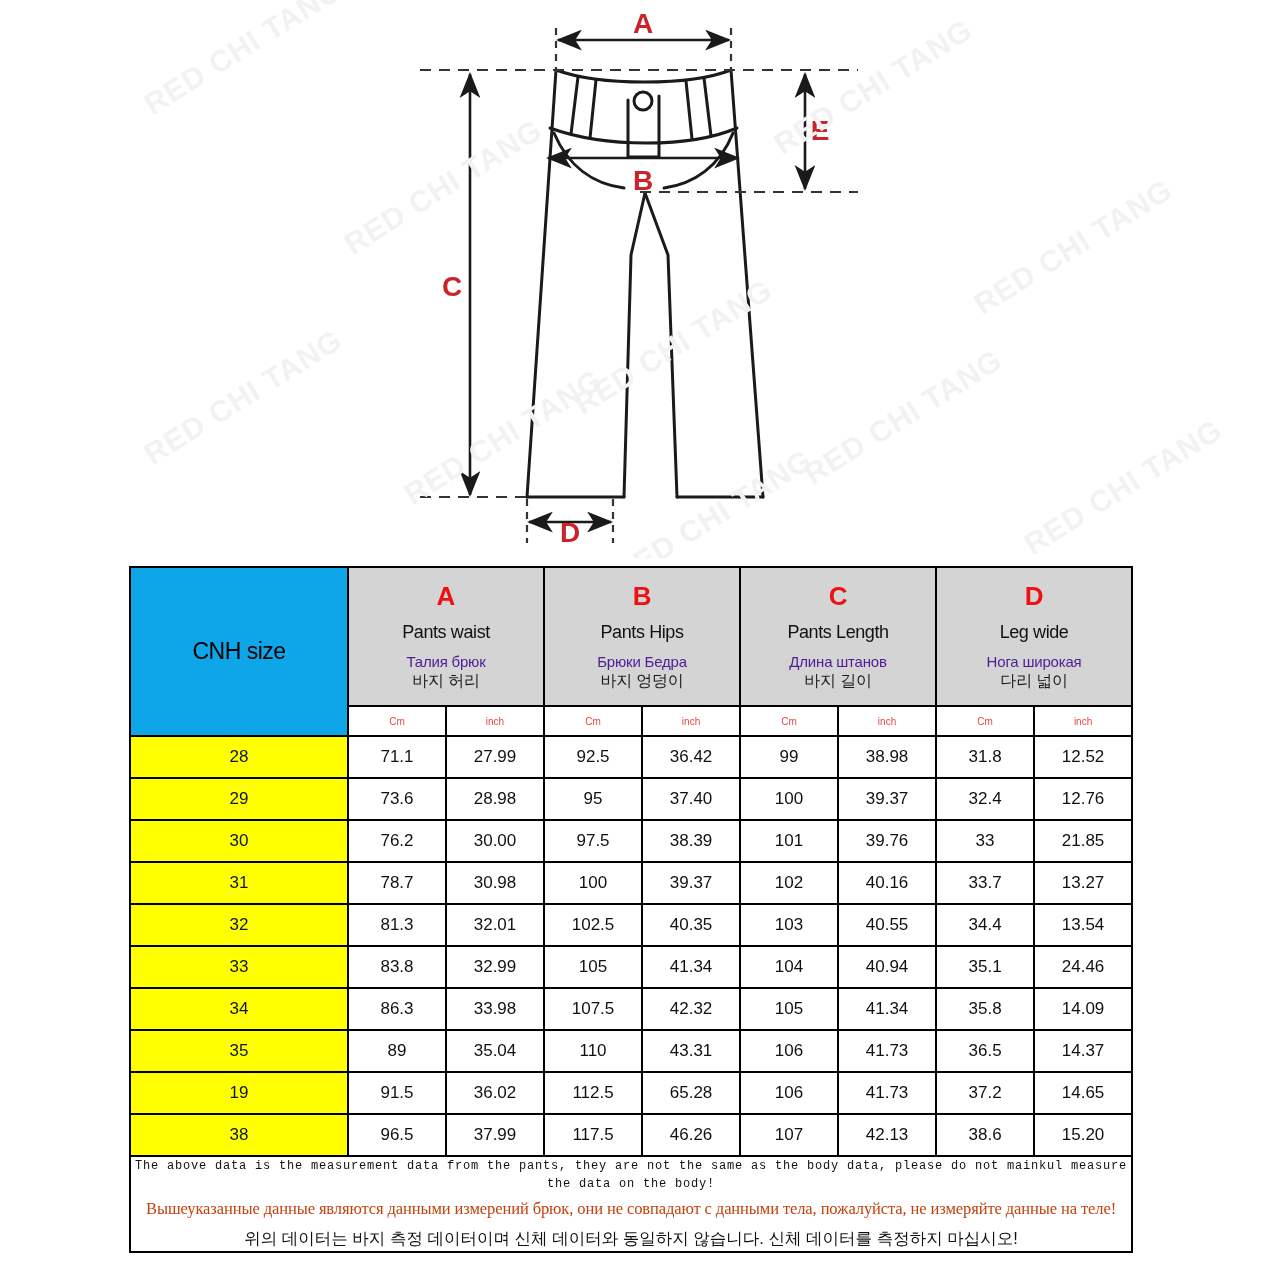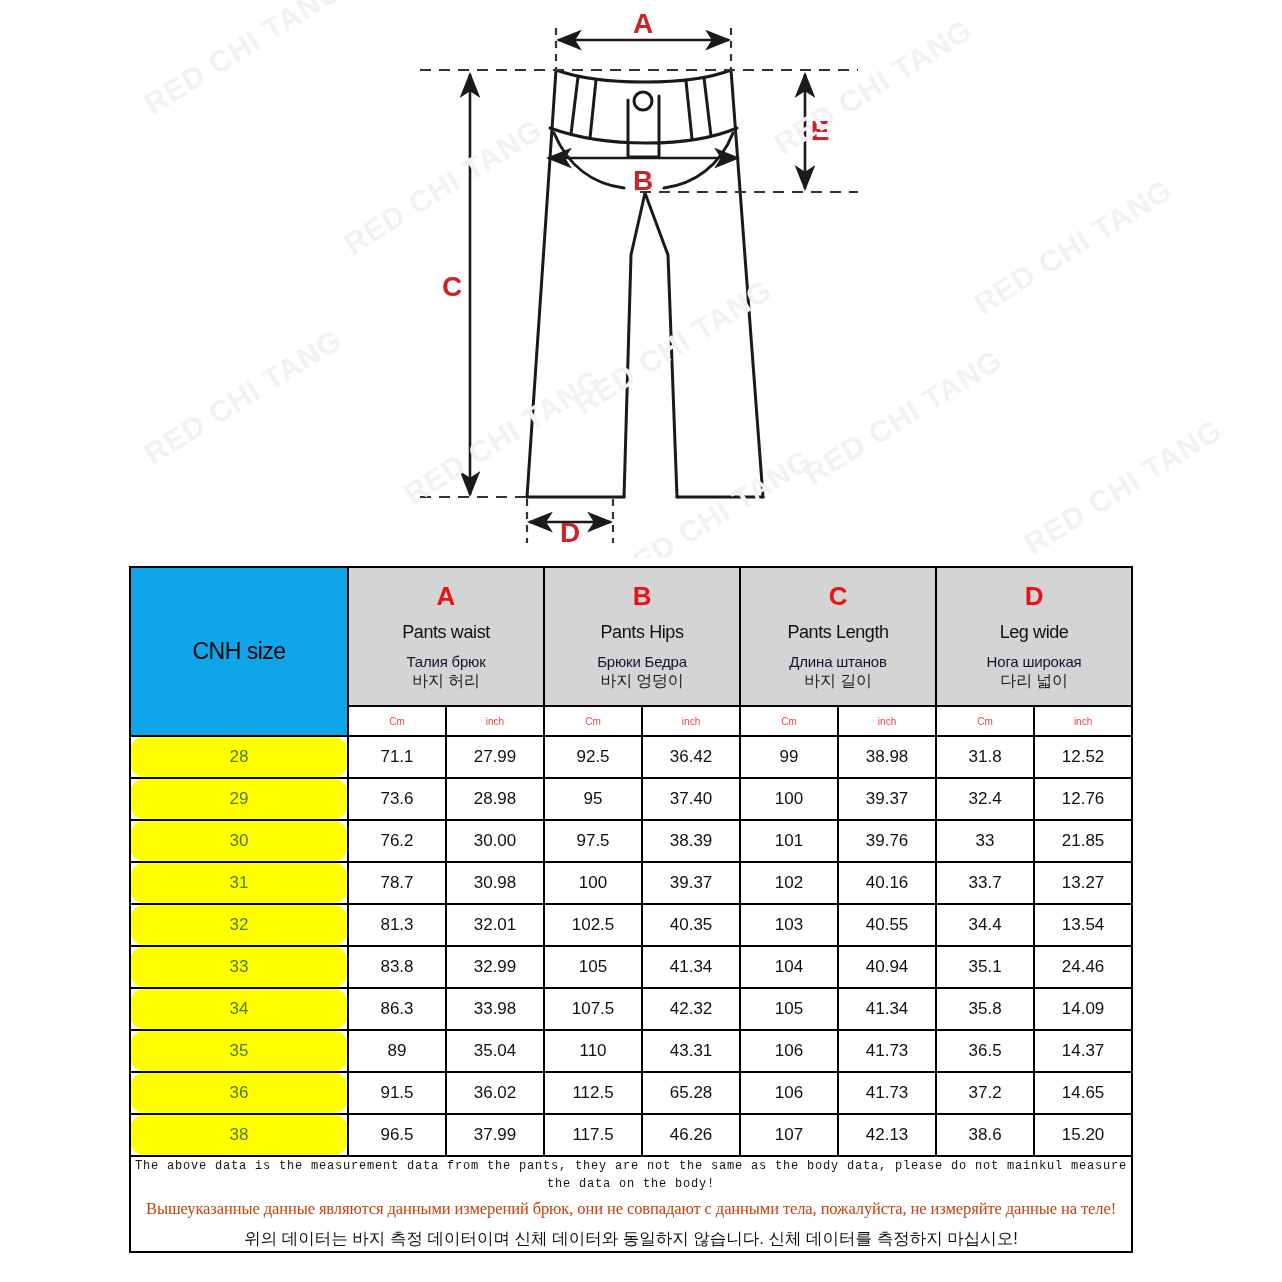--- a/index.html
+++ b/index.html
@@ -87,21 +87,21 @@
   }
   .grp-en {
     color: #111111;
     font-weight: normal;
     font-size: 18px;
     line-height: 1.15;
     letter-spacing: -0.4px;
     margin-bottom: 10px;
   }
   .grp-ru {
-    color: #0f172a;
+    color: #4c1d95;
     font-size: 15px;
     line-height: 1.2;
     letter-spacing: -0.2px;
   }
   .grp-ko {
     color: #1a1a1a;
     font-size: 16px;
     line-height: 1.2;
     letter-spacing: -0.2px;
   }
@@ -109,23 +109,22 @@
   td.unit-cell {
     height: 28px;
     font-size: 10px;
     color: #ef4444;
     background: #ffffff;
   }
 
   td.size-cell {
     background: #ffff00;
     font-size: 17px;
-    color: #4d7c0f;
+    color: #0f172a;
     height: 40px;
-    border-radius: 16px;
   }
   td.val-cell {
     background: #ffffff;
     font-size: 17px;
     color: #111111;
     height: 40px;
   }
 
   td.note-cell {
     background: #ffffff;
@@ -390,21 +389,21 @@
         <td class="val-cell">89</td>
         <td class="val-cell">35.04</td>
         <td class="val-cell">110</td>
         <td class="val-cell">43.31</td>
         <td class="val-cell">106</td>
         <td class="val-cell">41.73</td>
         <td class="val-cell">36.5</td>
         <td class="val-cell">14.37</td>
       </tr>
       <tr>
-        <td class="size-cell">36</td>
+        <td class="size-cell">19</td>
         <td class="val-cell">91.5</td>
         <td class="val-cell">36.02</td>
         <td class="val-cell">112.5</td>
         <td class="val-cell">65.28</td>
         <td class="val-cell">106</td>
         <td class="val-cell">41.73</td>
         <td class="val-cell">37.2</td>
         <td class="val-cell">14.65</td>
       </tr>
       <tr>

